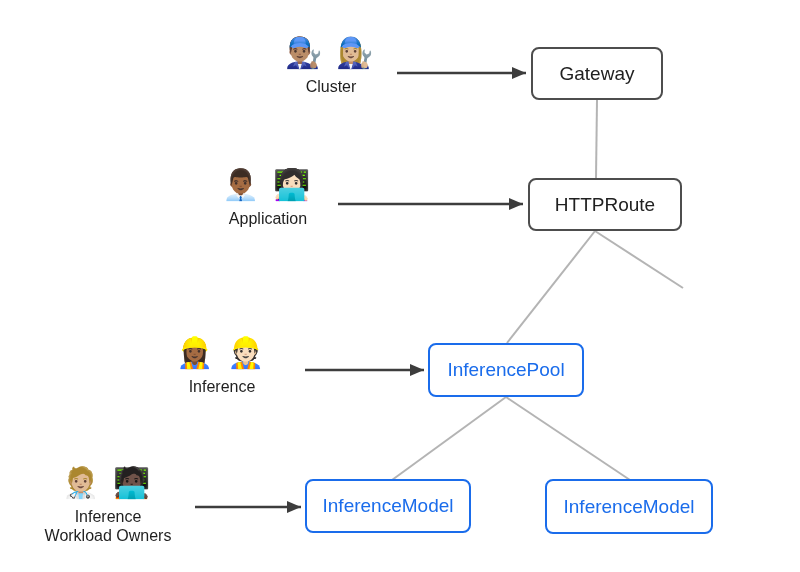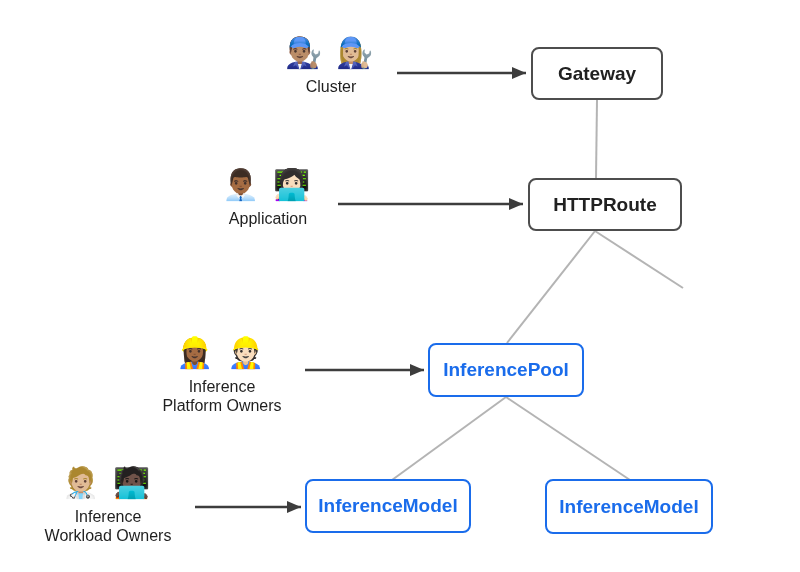--- a/index.html
+++ b/index.html
@@ -23,21 +23,21 @@
   }
   .node {
     position: absolute;
     z-index: 2;
     background: #ffffff;
     border: 2px solid #4d4d4d;
     border-radius: 8px;
     display: flex;
     align-items: center;
     justify-content: center;
-    font-weight: bold;
+    font-weight: normal;
     font-size: 19px;
     color: #212121;
     box-sizing: border-box;
   }
   .node.ext {
     border-color: #1a6ceb;
     color: #1a6ceb;
   }
   #node-gateway            { left: 531px; top: 47px;  width: 132px; height: 53px; }
   #node-httproute          { left: 528px; top: 178px; width: 154px; height: 53px; }
@@ -123,21 +123,20 @@
     <div class="emojis">👨🏾‍💼 👩🏻‍💻</div>
     <div class="plabel">
       <span>Application</span>
     </div>
   </div>
 
   <div class="persona" id="persona-inference-platform-owners">
     <div class="emojis">👷🏾‍♀️ 👷🏻</div>
     <div class="plabel">
       <span>Inference</span>
-      <span>Platform Owners</span>
     </div>
   </div>
 
   <div class="persona" id="persona-inference-workload-owners">
     <div class="emojis">🧑🏼‍⚕️ 🧑🏿‍💻</div>
     <div class="plabel">
       <span>Inference</span>
       <span>Workload Owners</span>
     </div>
   </div>

